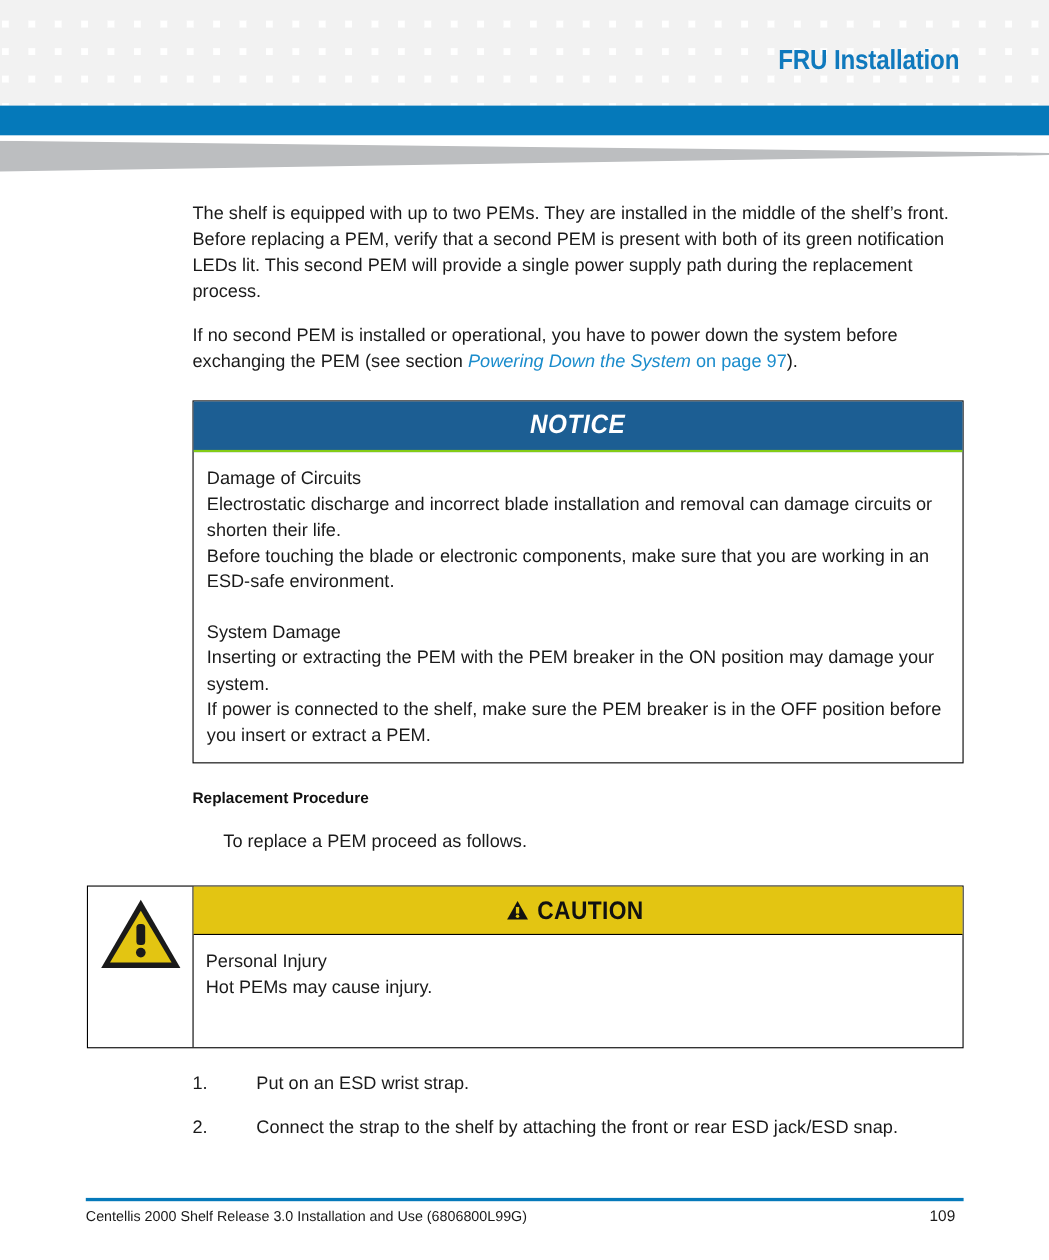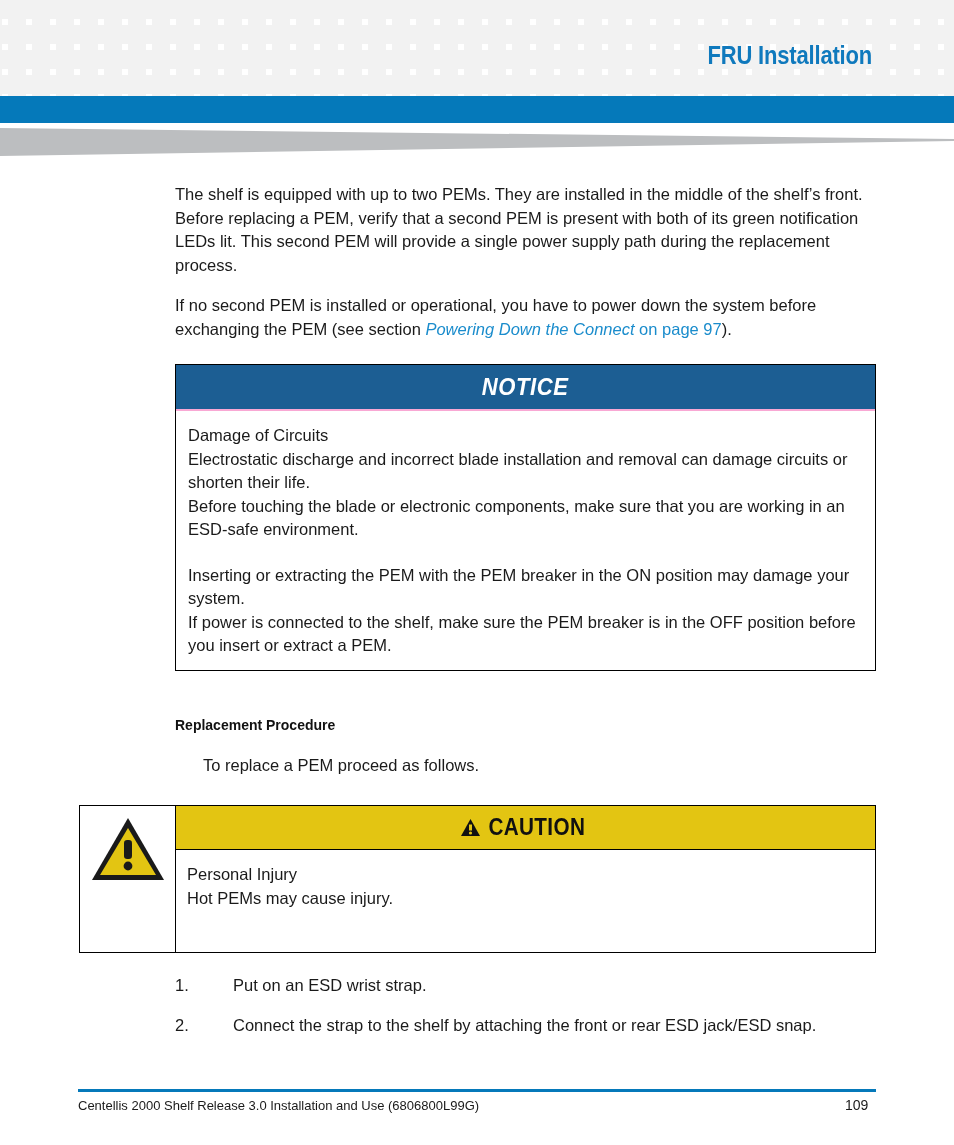--- a/index.html
+++ b/index.html
@@ -82,21 +82,21 @@
     border: 1.6px solid #000000;
     box-sizing: border-box;
     background: #ffffff;
   }
   .notice-header {
     height: 46px;
     background: #1c5e93;
     display: flex;
     align-items: center;
     justify-content: center;
-    border-bottom: 2px solid #f9a8d4;
+    border-bottom: 2px solid #84cc16;
     box-sizing: border-box;
   }
   .notice-header-label {
     color: #ffffff;
     font-size: 24px;
     font-weight: bold;
     font-style: italic;
     letter-spacing: 0.6px;
     font-family: "Liberation Sans Narrow", "Liberation Sans", sans-serif;
     transform: scaleX(0.92);
@@ -235,32 +235,33 @@
 <div class="header-blue-bar"></div>
 <svg class="header-gray-wedge" viewBox="0 0 954 30" preserveAspectRatio="none">
   <polygon points="0,0 954,11 954,13 0,28" fill="#bcbec0"></polygon>
 </svg>
 
 <div class="para-block" style="left:175px; top:183px; width:700px;">
   <p class="body-text">The shelf is equipped with up to two PEMs. They are installed in the middle of the shelf’s front. Before replacing a PEM, verify that a second PEM is present with both of its green notification LEDs lit. This second PEM will provide a single power supply path during the replacement process.</p>
 </div>
 
 <div class="para-block" style="left:175px; top:294px; width:700px;">
-  <p class="body-text"><span>If no second PEM is installed or operational, you have to power down the system before exchanging the PEM (see section </span><span class="xref-italic">Powering Down the Connect</span><span class="xref"> on page 97</span><span>).</span></p>
+  <p class="body-text"><span>If no second PEM is installed or operational, you have to power down the system before exchanging the PEM (see section </span><span class="xref-italic">Powering Down the System</span><span class="xref"> on page 97</span><span>).</span></p>
 </div>
 
 <div class="notice-box">
   <div class="notice-header">
     <span class="notice-header-label">NOTICE</span>
   </div>
   <div class="notice-body">
     <p class="grp body-text">Damage of Circuits</p>
     <p class="grp body-text">Electrostatic discharge and incorrect blade installation and removal can damage circuits or shorten their life.</p>
     <p class="grp body-text">Before touching the blade or electronic components, make sure that you are working in an ESD-safe environment.</p>
     <div class="gap"></div>
+    <p class="grp body-text">System Damage</p>
     <p class="grp body-text">Inserting or extracting the PEM with the PEM breaker in the ON position may damage your system.</p>
     <p class="grp body-text">If power is connected to the shelf, make sure the PEM breaker is in the OFF position before you insert or extract a PEM.</p>
   </div>
 </div>
 
 <div class="section-heading">Replacement Procedure</div>
 <div class="intro-line body-text">To replace a PEM proceed as follows.</div>
 
 <div class="caution-box">
   <div class="caution-icon-cell">

